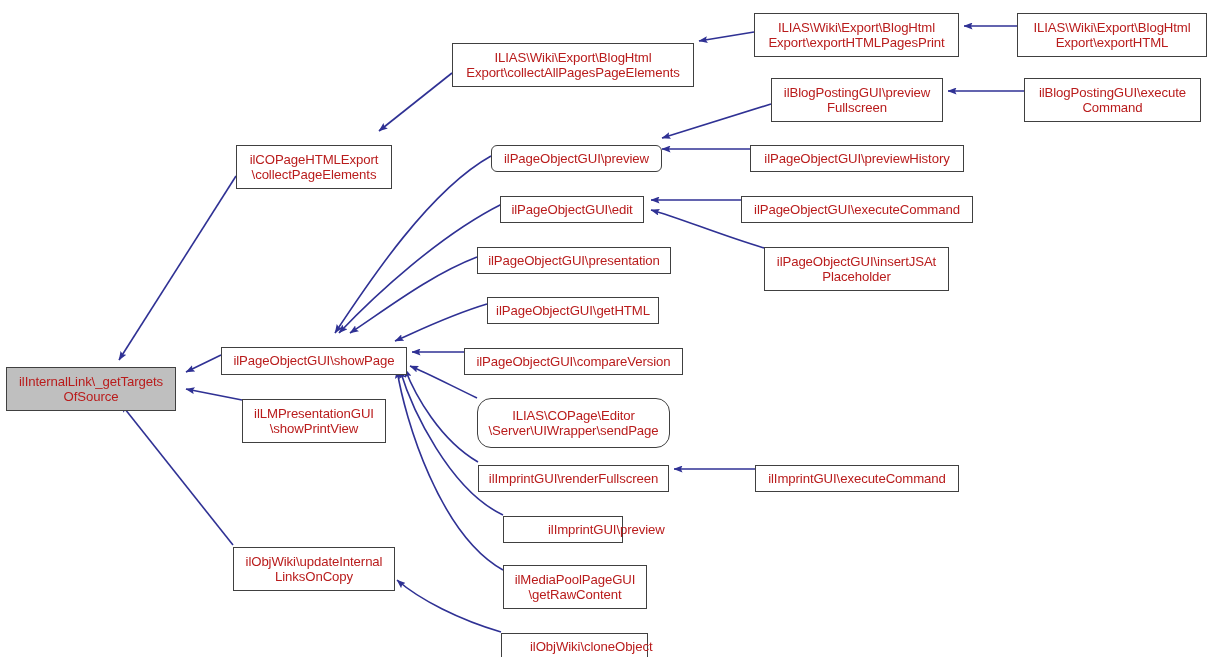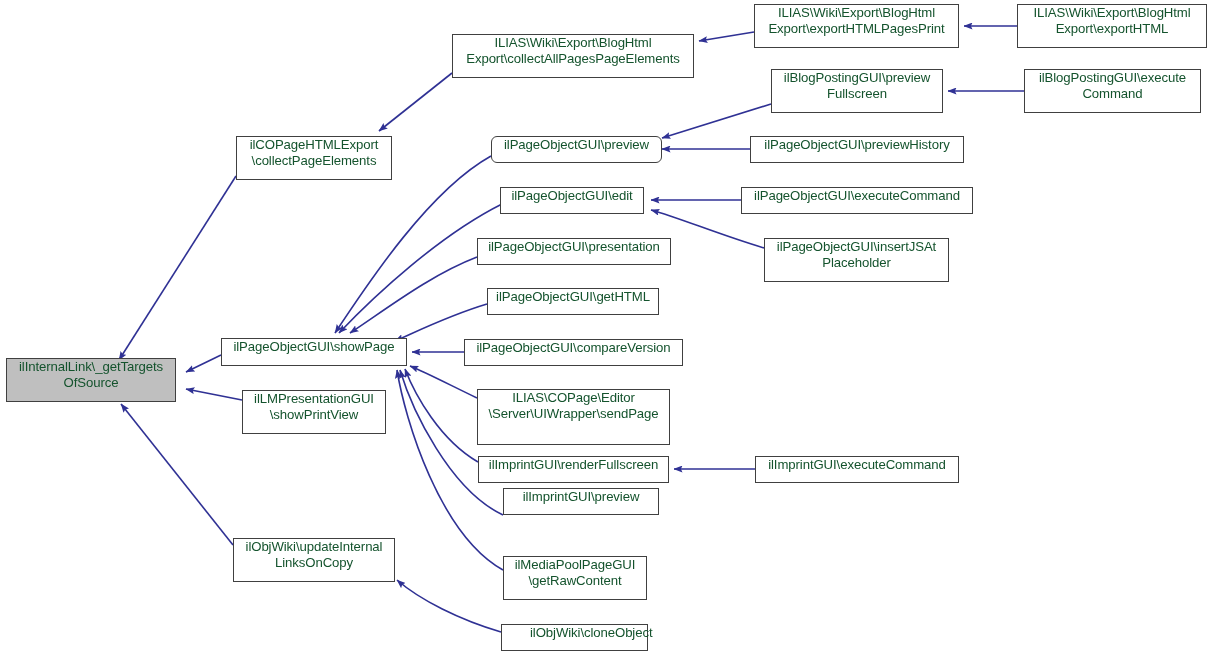--- a/index.html
+++ b/index.html
@@ -22,29 +22,31 @@
     top: 0;
     width: 1211px;
     height: 657px;
     pointer-events: none;
   }
   .node {
     position: absolute;
     box-sizing: border-box;
     border: 1px solid #404040;
     background: #ffffff;
-    color: #14532d;
+    color: #b91c1c;
     font-size: 13.2px;
     line-height: 15.5px;
     text-align: center;
     display: flex;
+    align-items: center;
     justify-content: center;
     white-space: pre-line;
     letter-spacing: -0.1px;
     cursor: pointer;
+    margin-top: 9px;
   }
   .node.highlight {
     background: #bfbfbf;
     border: 1px solid #404040;
   }
   .node-label {
     display: block;
     width: 100%;
     padding: 0 4px;
     box-sizing: border-box;
@@ -110,23 +112,23 @@
 Command</span></div>
       <div class="node" style="left: 491px; top: 136px; width: 171px; height: 27px; border-radius: 6px;"><span class="node-label">ilPageObjectGUI\preview</span></div>
       <div class="node" style="left: 750px; top: 136px; width: 214px; height: 27px;"><span class="node-label">ilPageObjectGUI\previewHistory</span></div>
       <div class="node" style="left: 500px; top: 187px; width: 144px; height: 27px;"><span class="node-label">ilPageObjectGUI\edit</span></div>
       <div class="node" style="left: 741px; top: 187px; width: 232px; height: 27px;"><span class="node-label">ilPageObjectGUI\executeCommand</span></div>
       <div class="node" style="left: 764px; top: 238px; width: 185px; height: 44px;"><span class="node-label">ilPageObjectGUI\insertJSAt
 Placeholder</span></div>
       <div class="node" style="left: 477px; top: 238px; width: 194px; height: 27px;"><span class="node-label">ilPageObjectGUI\presentation</span></div>
       <div class="node" style="left: 487px; top: 288px; width: 172px; height: 27px;"><span class="node-label">ilPageObjectGUI\getHTML</span></div>
       <div class="node" style="left: 464px; top: 339px; width: 219px; height: 27px;"><span class="node-label">ilPageObjectGUI\compareVersion</span></div>
-      <div class="node" style="left: 477px; top: 389px; width: 193px; height: 56px;"><span class="node-label">ILIAS\COPage\Editor
+      <div class="node" style="left: 477px; top: 389px; width: 193px; height: 50px; border-radius: 14px;"><span class="node-label">ILIAS\COPage\Editor
 \Server\UIWrapper\sendPage</span></div>
       <div class="node" style="left: 478px; top: 456px; width: 191px; height: 27px;"><span class="node-label">ilImprintGUI\renderFullscreen</span></div>
       <div class="node" style="left: 755px; top: 456px; width: 204px; height: 27px;"><span class="node-label">ilImprintGUI\executeCommand</span></div>
-      <div class="node" style="left: 503px; top: 488px; width: 156px; height: 27px;"><span class="node-label">ilImprintGUI\preview</span></div>
+      <div class="node" style="left: 503px; top: 507px; width: 120px; height: 27px; padding-left: 40px;"><span class="node-label">ilImprintGUI\preview</span></div>
       <div class="node" style="left: 503px; top: 556px; width: 144px; height: 44px;"><span class="node-label">ilMediaPoolPageGUI
 \getRawContent</span></div>
       <div class="node" style="left: 501px; top: 624px; width: 147px; height: 27px; padding-left: 24px;"><span class="node-label">ilObjWiki\cloneObject</span></div>
     </div>
 
 </div>
 
 </body></html>

